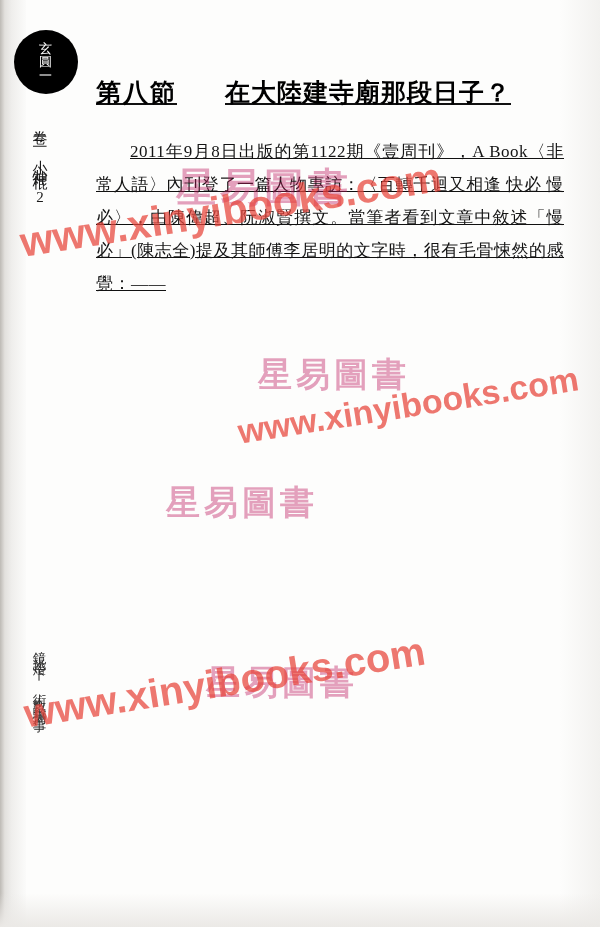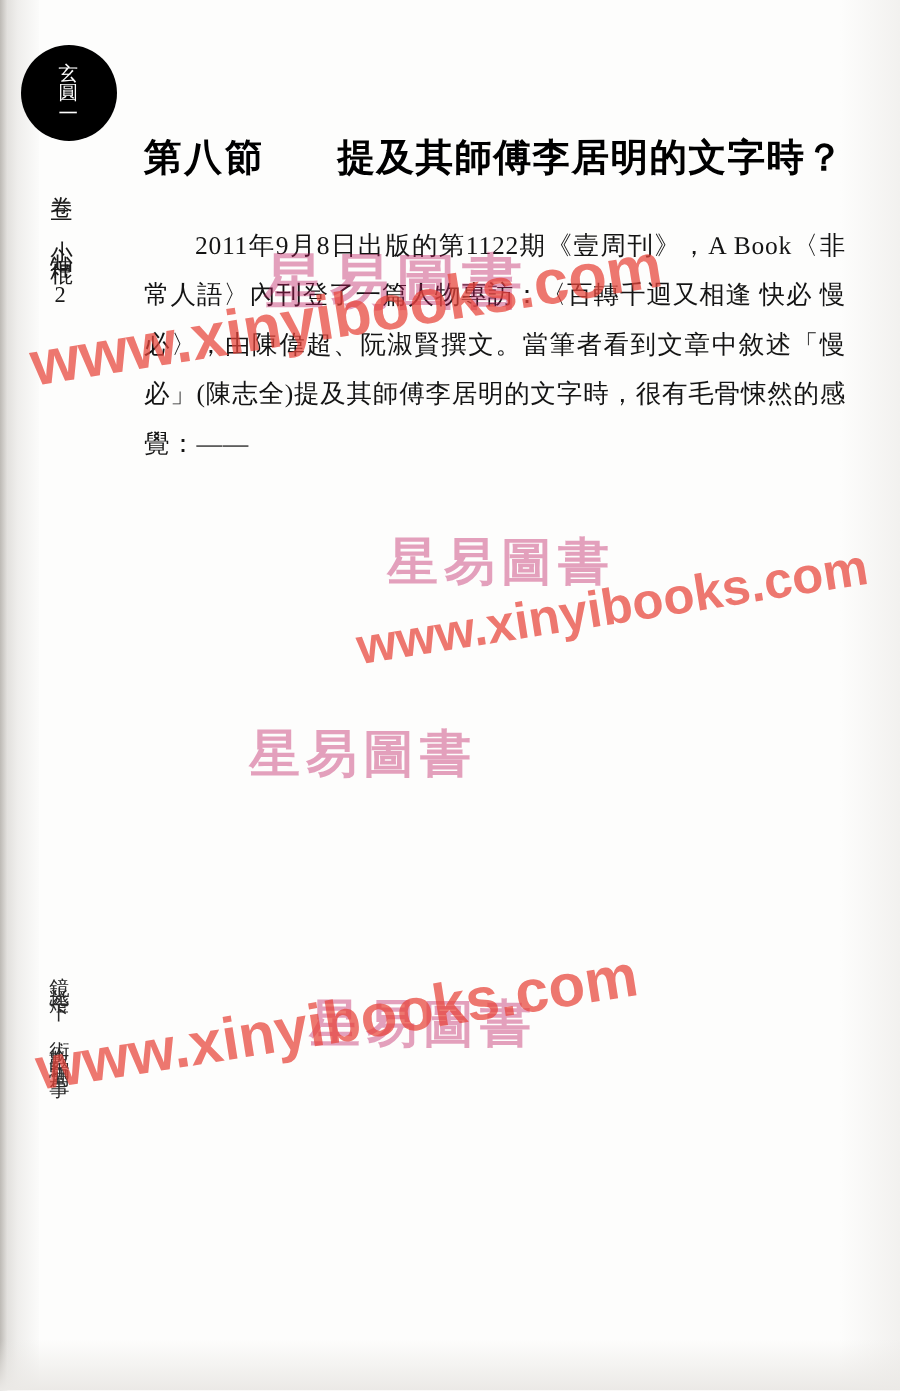--- a/index.html
+++ b/index.html
@@ -91,22 +91,23 @@
     height: 260px;
     font-size: 13.5px;
     letter-spacing: 6px;
     color: #2a2a2a;
   }
 
   
   .column {
     position: absolute;
     left: 96px;
-    top: 88px;
+    top: 76px;
     width: 468px;
+    text-decoration: underline;
   }
 
   .section-head {
     display: flex;
     align-items: baseline;
     font-size: 25px;
     font-weight: bold;
     letter-spacing: 2px;
     margin-bottom: 26px;
     color: #000;
@@ -169,21 +170,21 @@
       <span>一</span>
     </div>
   </div>
 
   <div class="vside vside-top">卷三　小心神棍 2</div>
   <div class="vside vside-bot">鏡光燈下　術數騙局事</div>
 
   <div class="column">
     <div class="section-head">
       <span class="section-no">第八節</span>
-      <span class="section-title">提及其師傅李居明的文字時？</span>
+      <span class="section-title">在大陸建寺廟那段日子？</span>
     </div>
 
     <p class="body">2011年9月8日出版的第1122期《壹周刊》，A Book〈非常人語〉內刊登了一篇人物專訪：〈百轉千迴又相逢 快必 慢必〉，由陳偉超、阮淑賢撰文。當筆者看到文章中敘述「慢必」(陳志全)提及其師傅李居明的文字時，很有毛骨悚然的感覺：——</p>
   </div>
 
   <div class="wm wm-gray wm4">星易圖書</div>
   <div class="wm wm-gray wm5">星易圖書</div>
   <div class="wm wm-gray wm6">星易圖書</div>
   <div class="wm wm-gray wm7">星易圖書</div>
 

